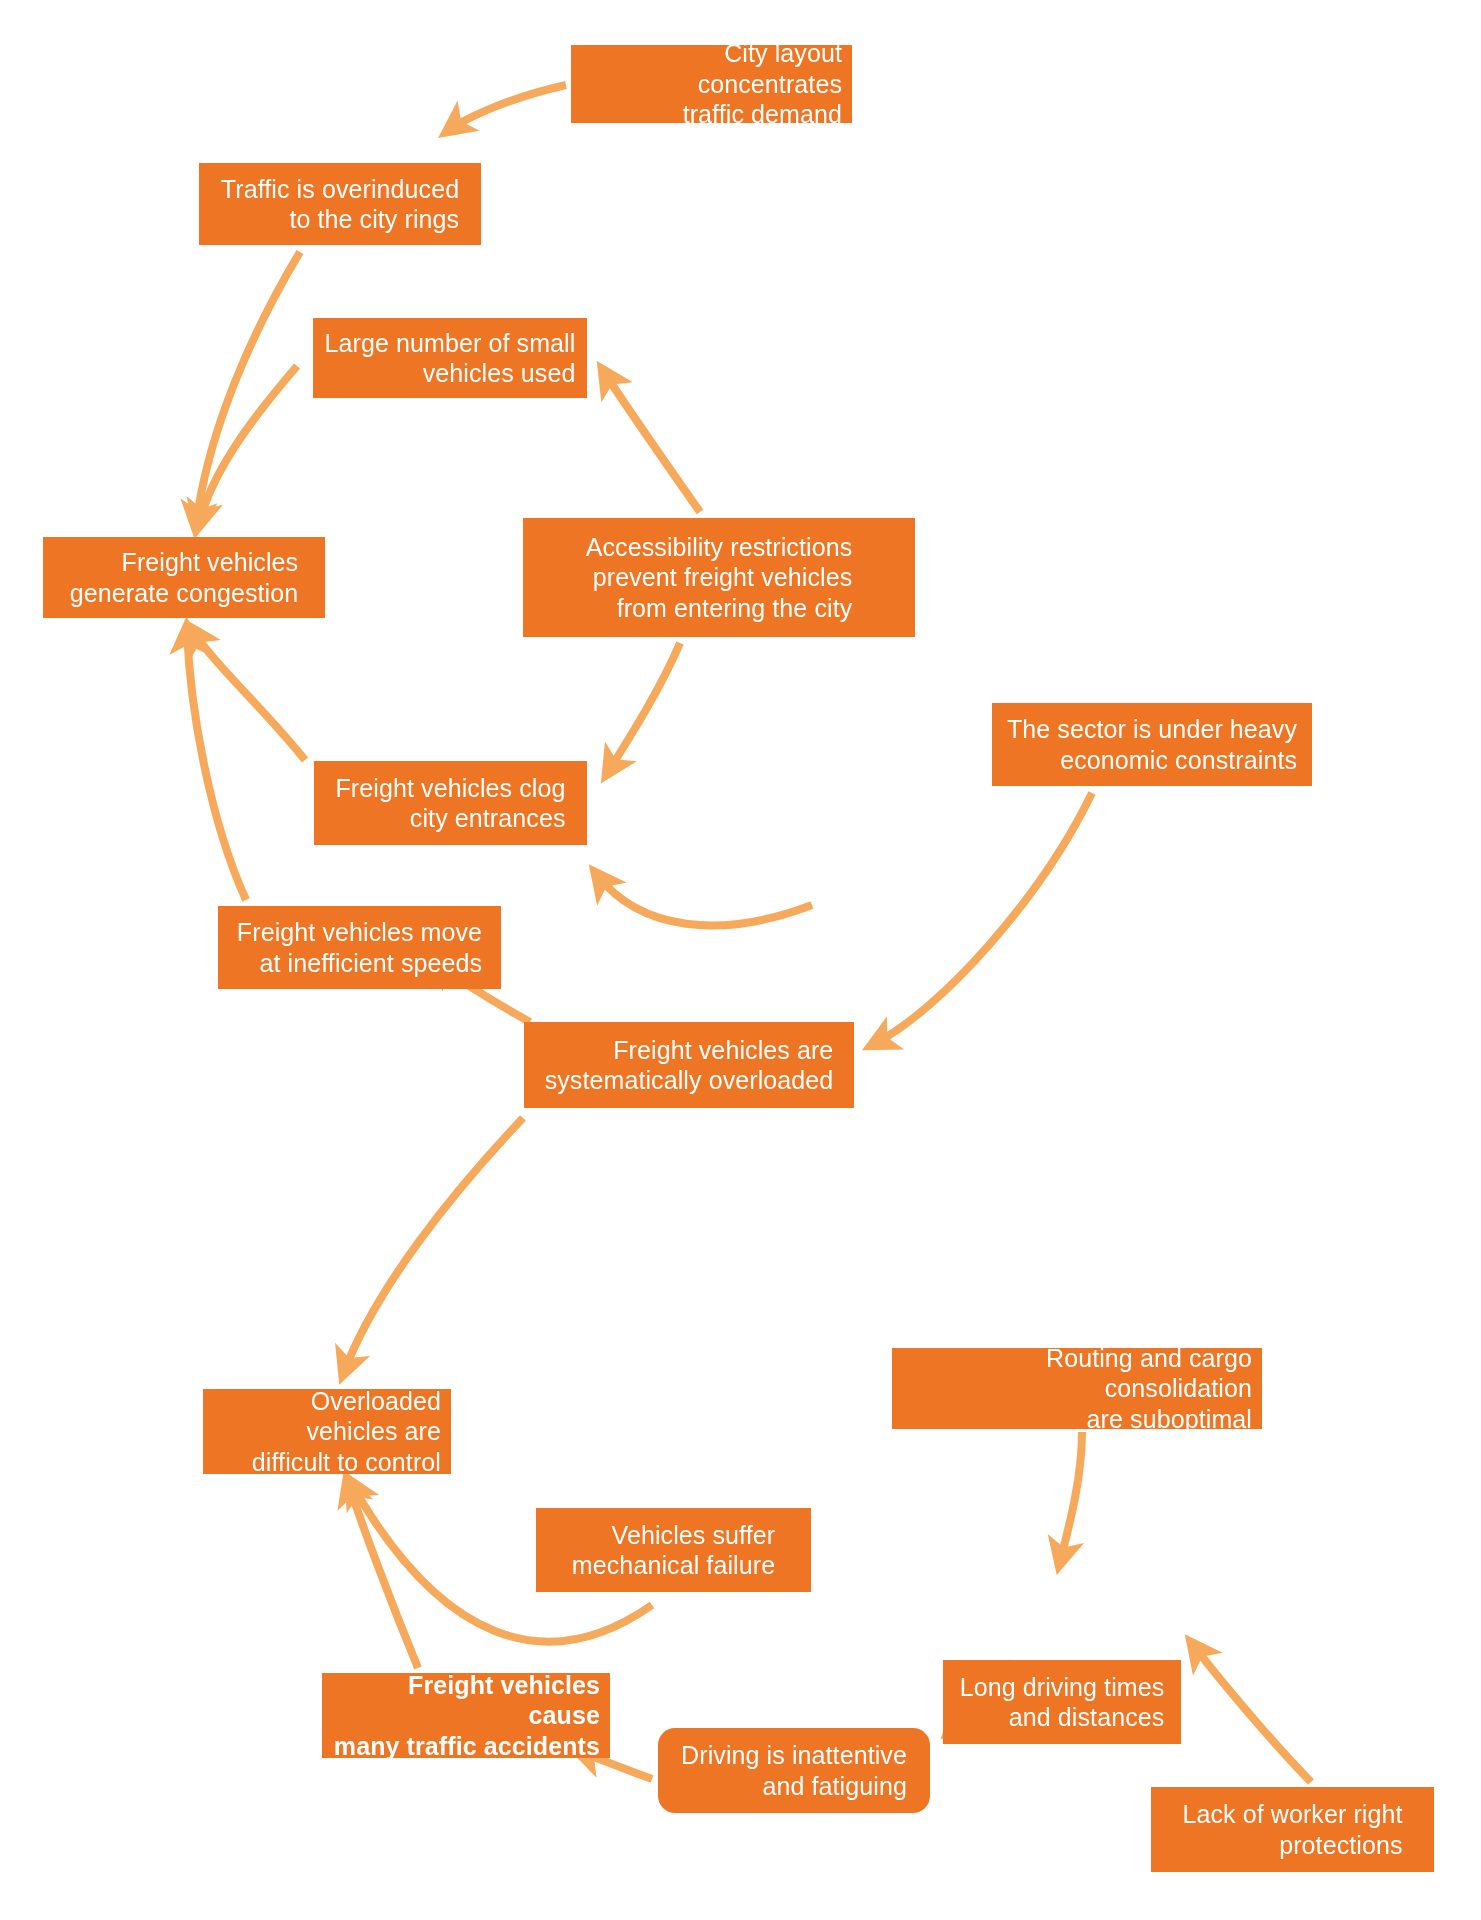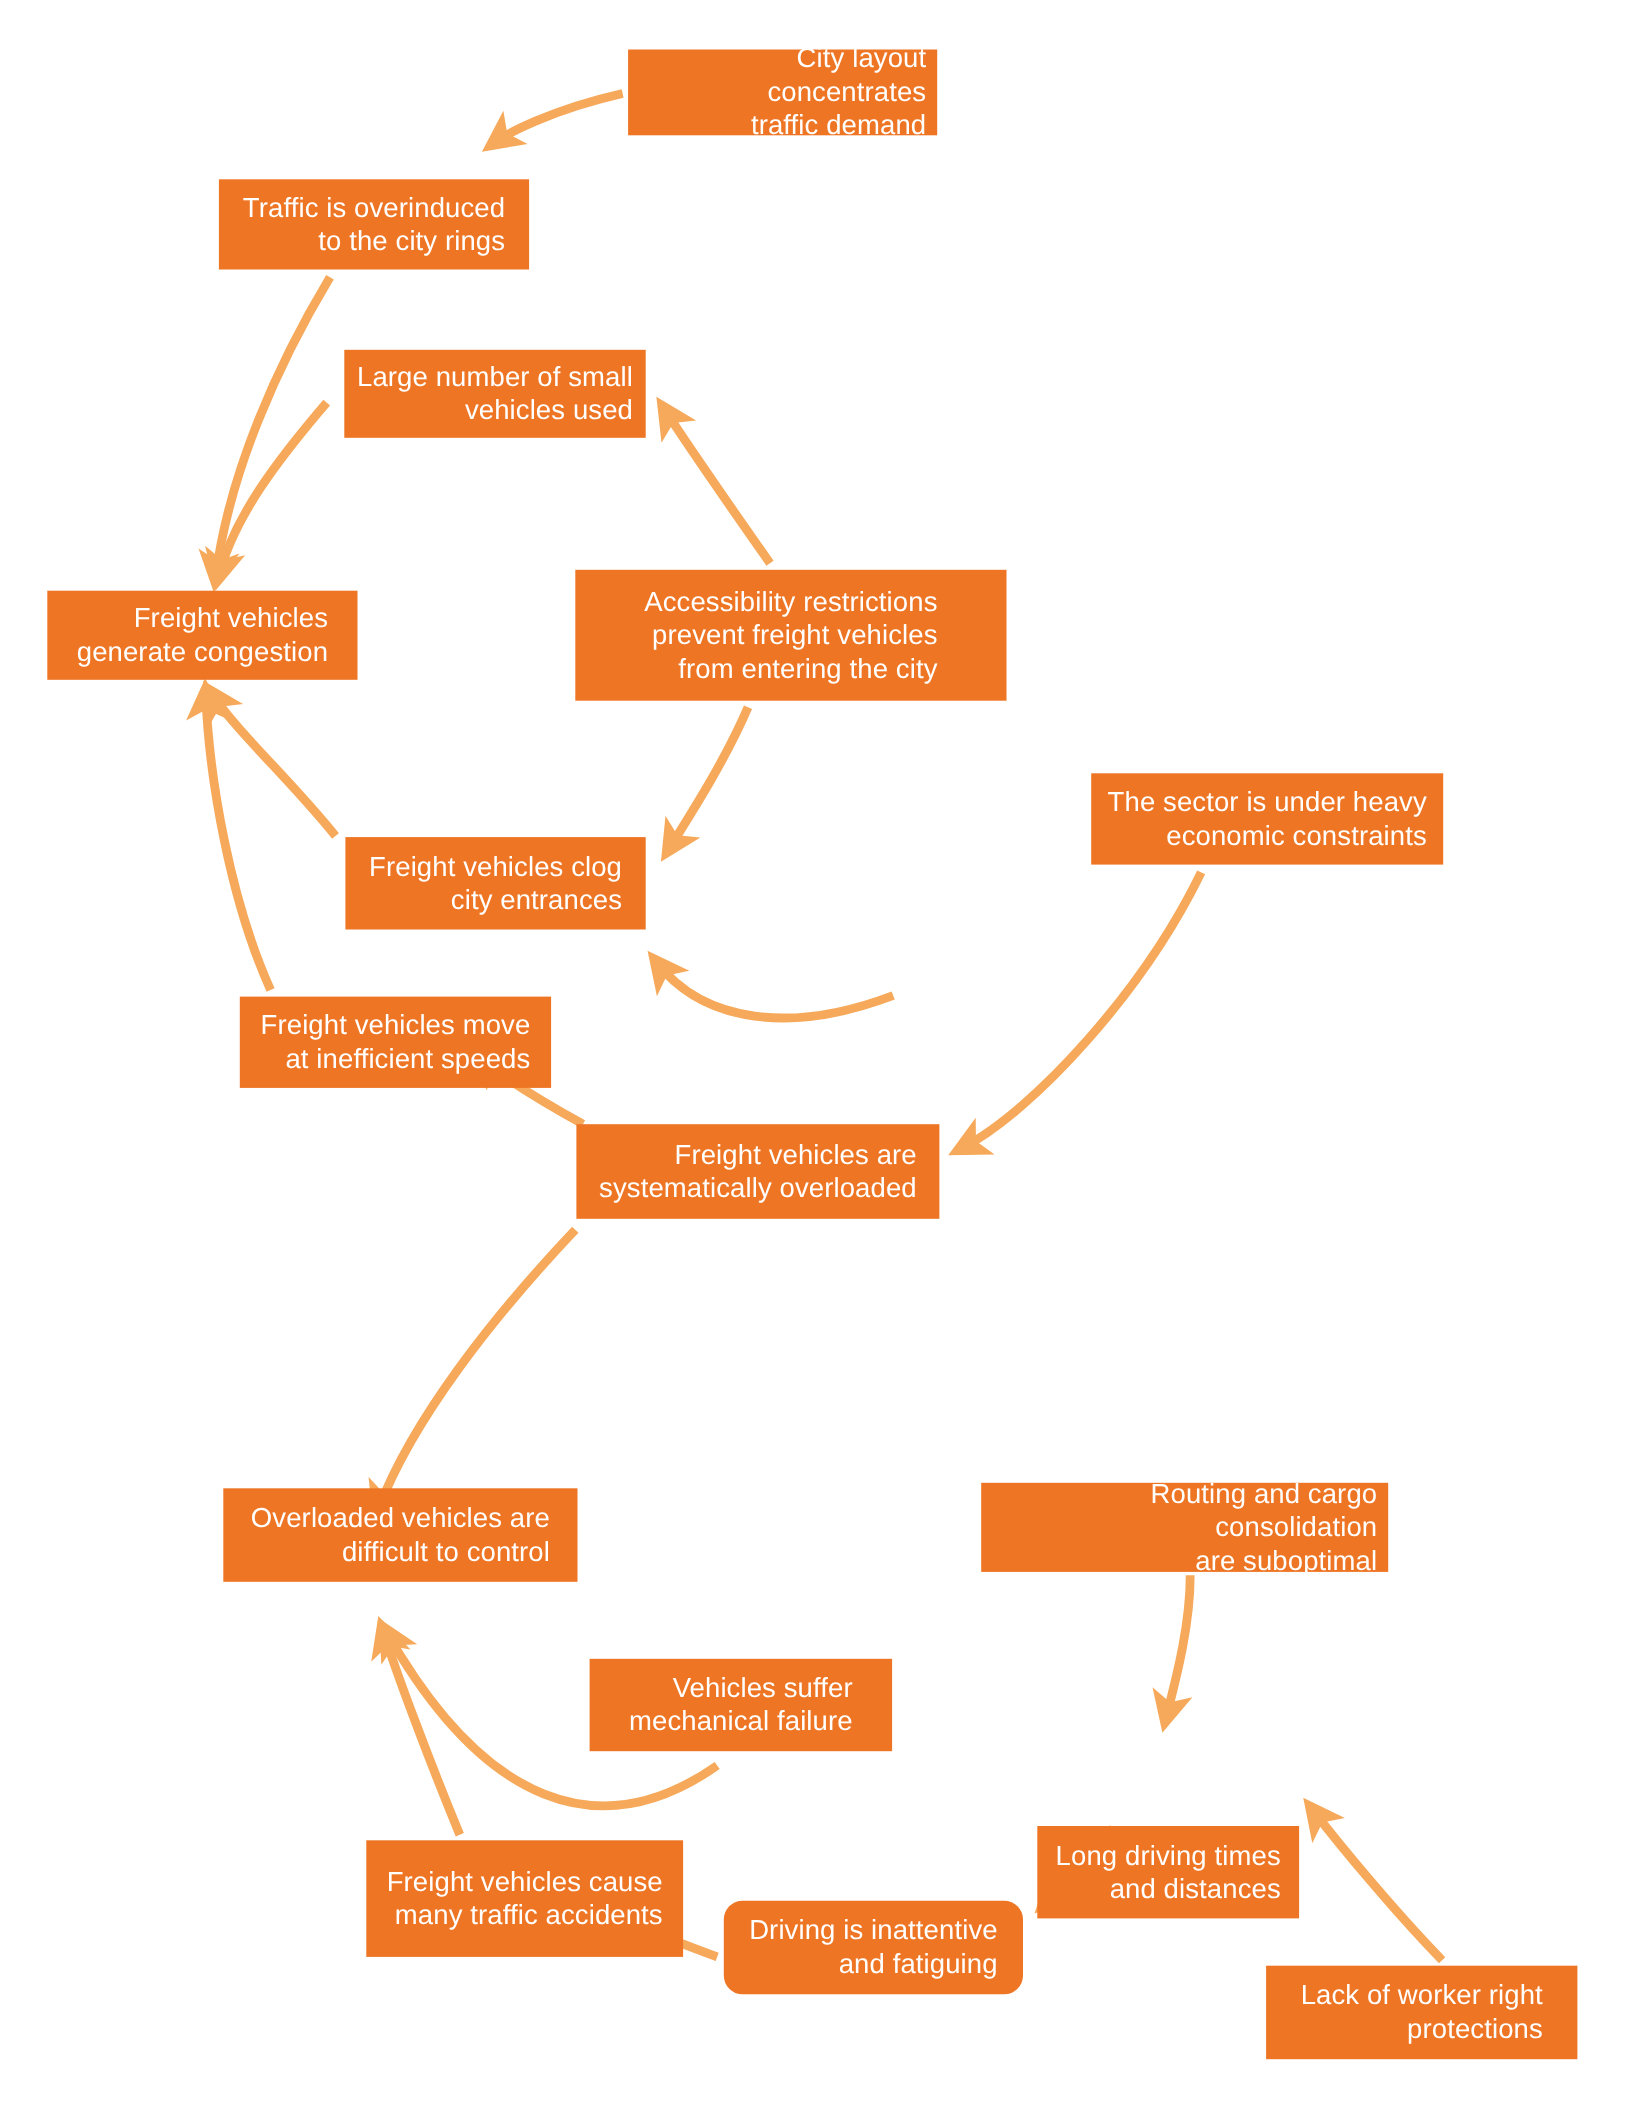--- a/index.html
+++ b/index.html
@@ -85,28 +85,28 @@
 prevent freight vehicles
 from entering the city</div>
   <div class="node" style="left:992px;top:703px;width:320px;height:83px;">The sector is under heavy
 economic constraints</div>
   <div class="node" style="left:314px;top:761px;width:273px;height:84px;">Freight vehicles clog
 city entrances</div>
   <div class="node" style="left:218px;top:906px;width:283px;height:83px;">Freight vehicles move
 at inefficient speeds</div>
   <div class="node" style="left:524px;top:1022px;width:330px;height:86px;">Freight vehicles are
 systematically overloaded</div>
-  <div class="node" style="left:203px;top:1353px;width:322px;height:85px;">Overloaded vehicles are
+  <div class="node" style="left:203px;top:1389px;width:248px;height:85px;">Overloaded vehicles are
 difficult to control</div>
   <div class="node" style="left:892px;top:1348px;width:370px;height:81px;">Routing and cargo consolidation
 are suboptimal</div>
   <div class="node" style="left:536px;top:1508px;width:275px;height:84px;">Vehicles suffer
 mechanical failure</div>
   <div class="node" style="left:943px;top:1648px;width:238px;height:84px;margin-top:12px;">Long driving times
 and distances</div>
-  <div class="node" style="left:333px;top:1673px;width:288px;height:106px;">Freight vehicles cause
+  <div class="node" style="left:322px;top:1673px;width:288px;height:85px;font-weight:bold;">Freight vehicles cause
 many traffic accidents</div>
   <div class="node" style="left:658px;top:1728px;width:272px;height:85px;border-radius:17px;">Driving is inattentive
 and fatiguing</div>
   <div class="node" style="left:1151px;top:1787px;width:283px;height:85px;">Lack of worker right
 protections</div>
 
 </div>
 
 </body></html>

